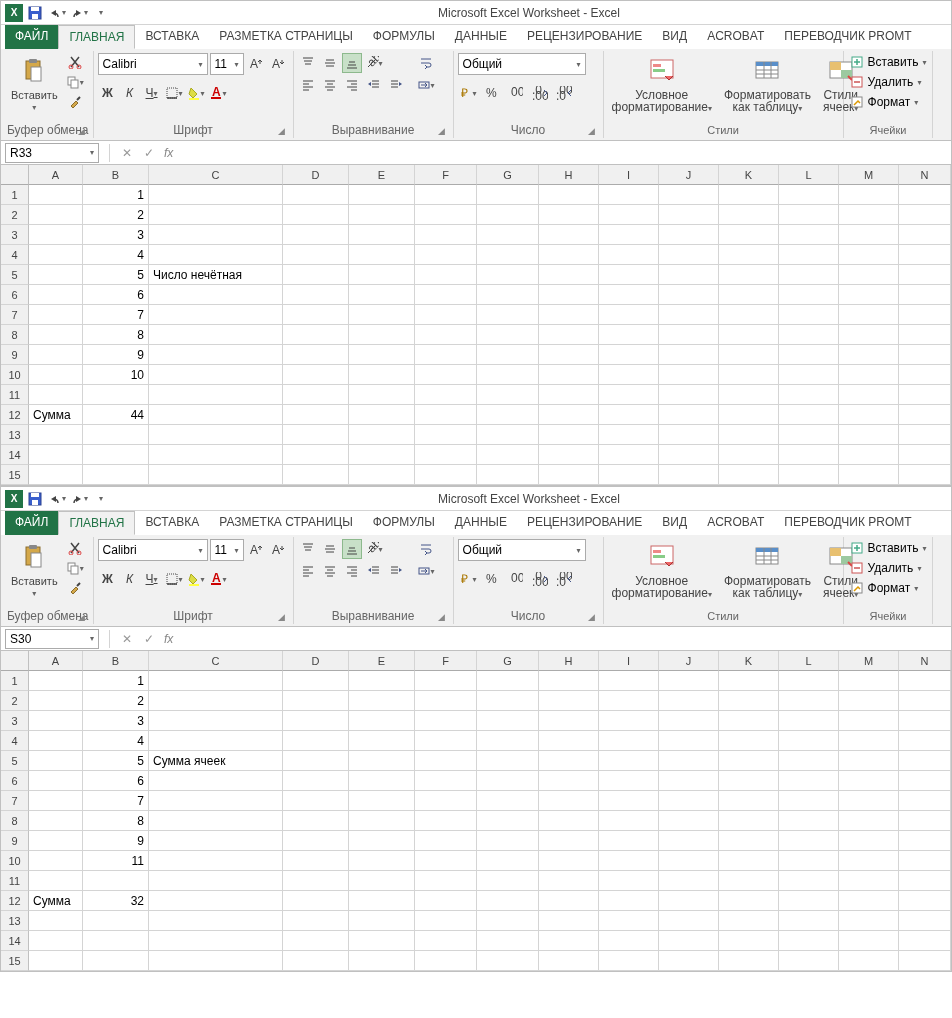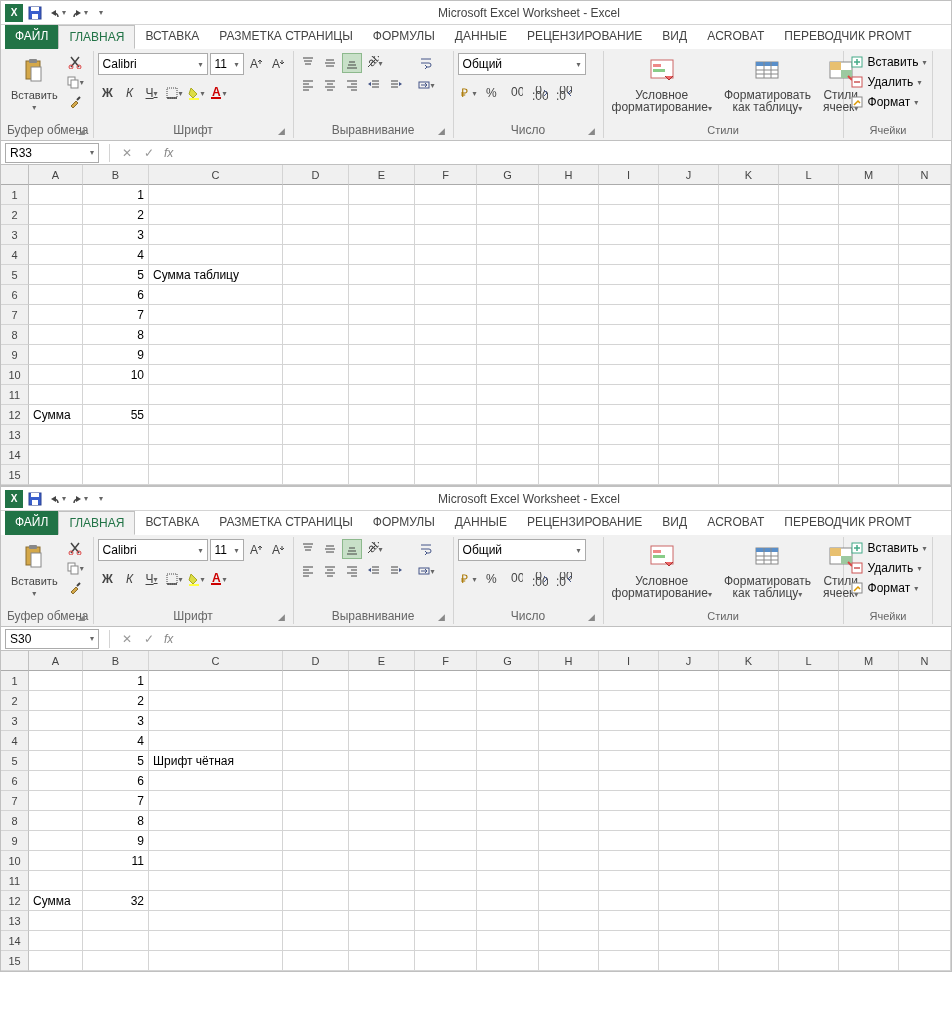--- a/index.html
+++ b/index.html
@@ -521,21 +521,21 @@
             <div class="cell" style="width:60px"></div>
             <div class="cell" style="width:60px"></div>
             <div class="cell" style="width:60px"></div>
             <div class="cell" style="width:60px"></div>
             <div class="cell" style="width:60px"></div>
             <div class="cell" style="width:52px"></div>
           </div>
           <div class="row">
             <div class="cell" style="width:54px"></div>
             <div class="cell num" style="width:66px">5</div>
-            <div class="cell" style="width:134px">Сумма таблицу</div>
+            <div class="cell" style="width:134px">Число нечётная</div>
             <div class="cell" style="width:66px"></div>
             <div class="cell" style="width:66px"></div>
             <div class="cell" style="width:62px"></div>
             <div class="cell" style="width:62px"></div>
             <div class="cell" style="width:60px"></div>
             <div class="cell" style="width:60px"></div>
             <div class="cell" style="width:60px"></div>
             <div class="cell" style="width:60px"></div>
             <div class="cell" style="width:60px"></div>
             <div class="cell" style="width:60px"></div>
@@ -632,21 +632,21 @@
             <div class="cell" style="width:60px"></div>
             <div class="cell" style="width:60px"></div>
             <div class="cell" style="width:60px"></div>
             <div class="cell" style="width:60px"></div>
             <div class="cell" style="width:60px"></div>
             <div class="cell" style="width:60px"></div>
             <div class="cell" style="width:52px"></div>
           </div>
           <div class="row">
             <div class="cell" style="width:54px">Сумма</div>
-            <div class="cell num" style="width:66px">55</div>
+            <div class="cell num" style="width:66px">44</div>
             <div class="cell" style="width:134px"></div>
             <div class="cell" style="width:66px"></div>
             <div class="cell" style="width:66px"></div>
             <div class="cell" style="width:62px"></div>
             <div class="cell" style="width:62px"></div>
             <div class="cell" style="width:60px"></div>
             <div class="cell" style="width:60px"></div>
             <div class="cell" style="width:60px"></div>
             <div class="cell" style="width:60px"></div>
             <div class="cell" style="width:60px"></div>
@@ -1161,21 +1161,21 @@
             <div class="cell" style="width:60px"></div>
             <div class="cell" style="width:60px"></div>
             <div class="cell" style="width:60px"></div>
             <div class="cell" style="width:60px"></div>
             <div class="cell" style="width:60px"></div>
             <div class="cell" style="width:52px"></div>
           </div>
           <div class="row">
             <div class="cell" style="width:54px"></div>
             <div class="cell num" style="width:66px">5</div>
-            <div class="cell" style="width:134px">Шрифт чётная</div>
+            <div class="cell" style="width:134px">Сумма ячеек</div>
             <div class="cell" style="width:66px"></div>
             <div class="cell" style="width:66px"></div>
             <div class="cell" style="width:62px"></div>
             <div class="cell" style="width:62px"></div>
             <div class="cell" style="width:60px"></div>
             <div class="cell" style="width:60px"></div>
             <div class="cell" style="width:60px"></div>
             <div class="cell" style="width:60px"></div>
             <div class="cell" style="width:60px"></div>
             <div class="cell" style="width:60px"></div>

